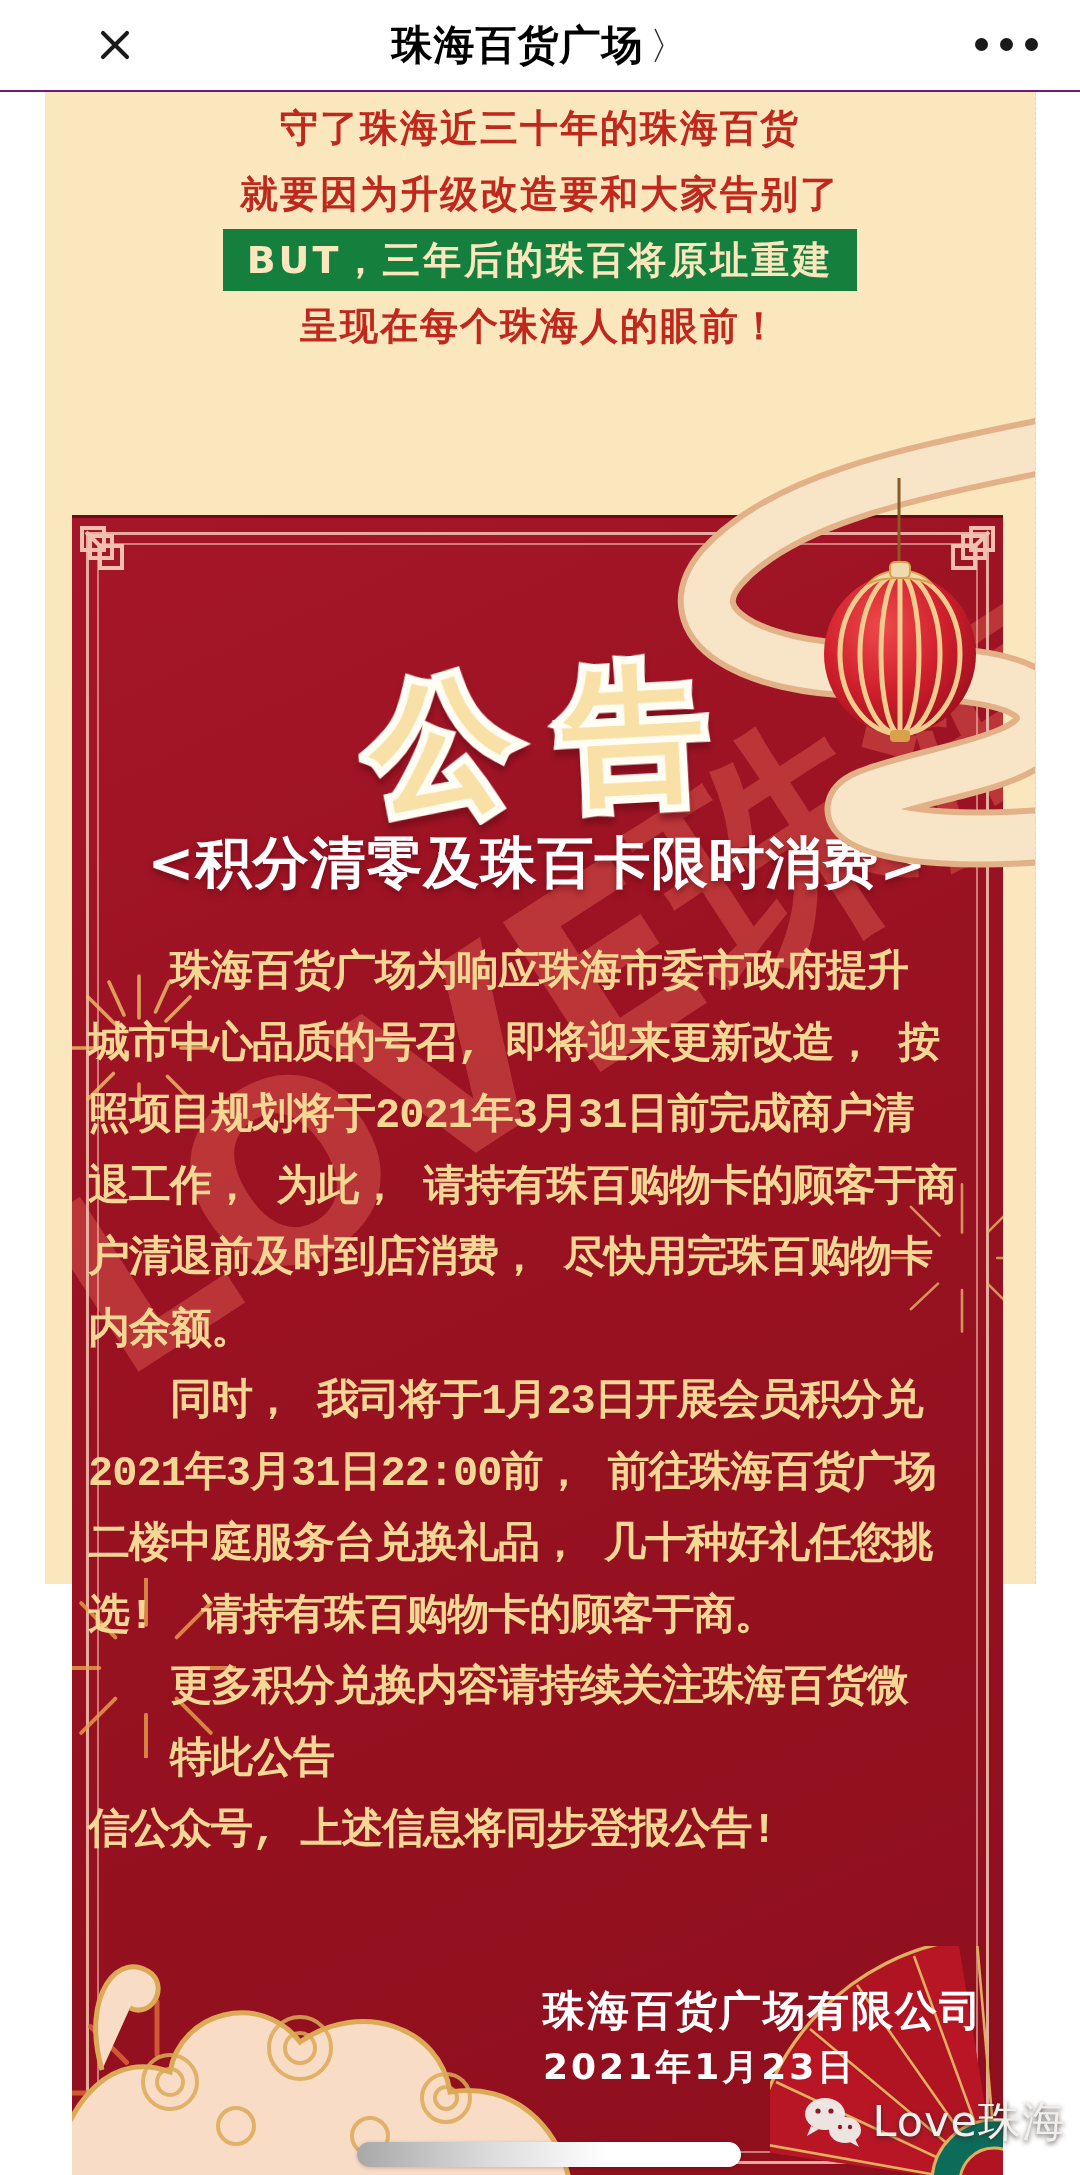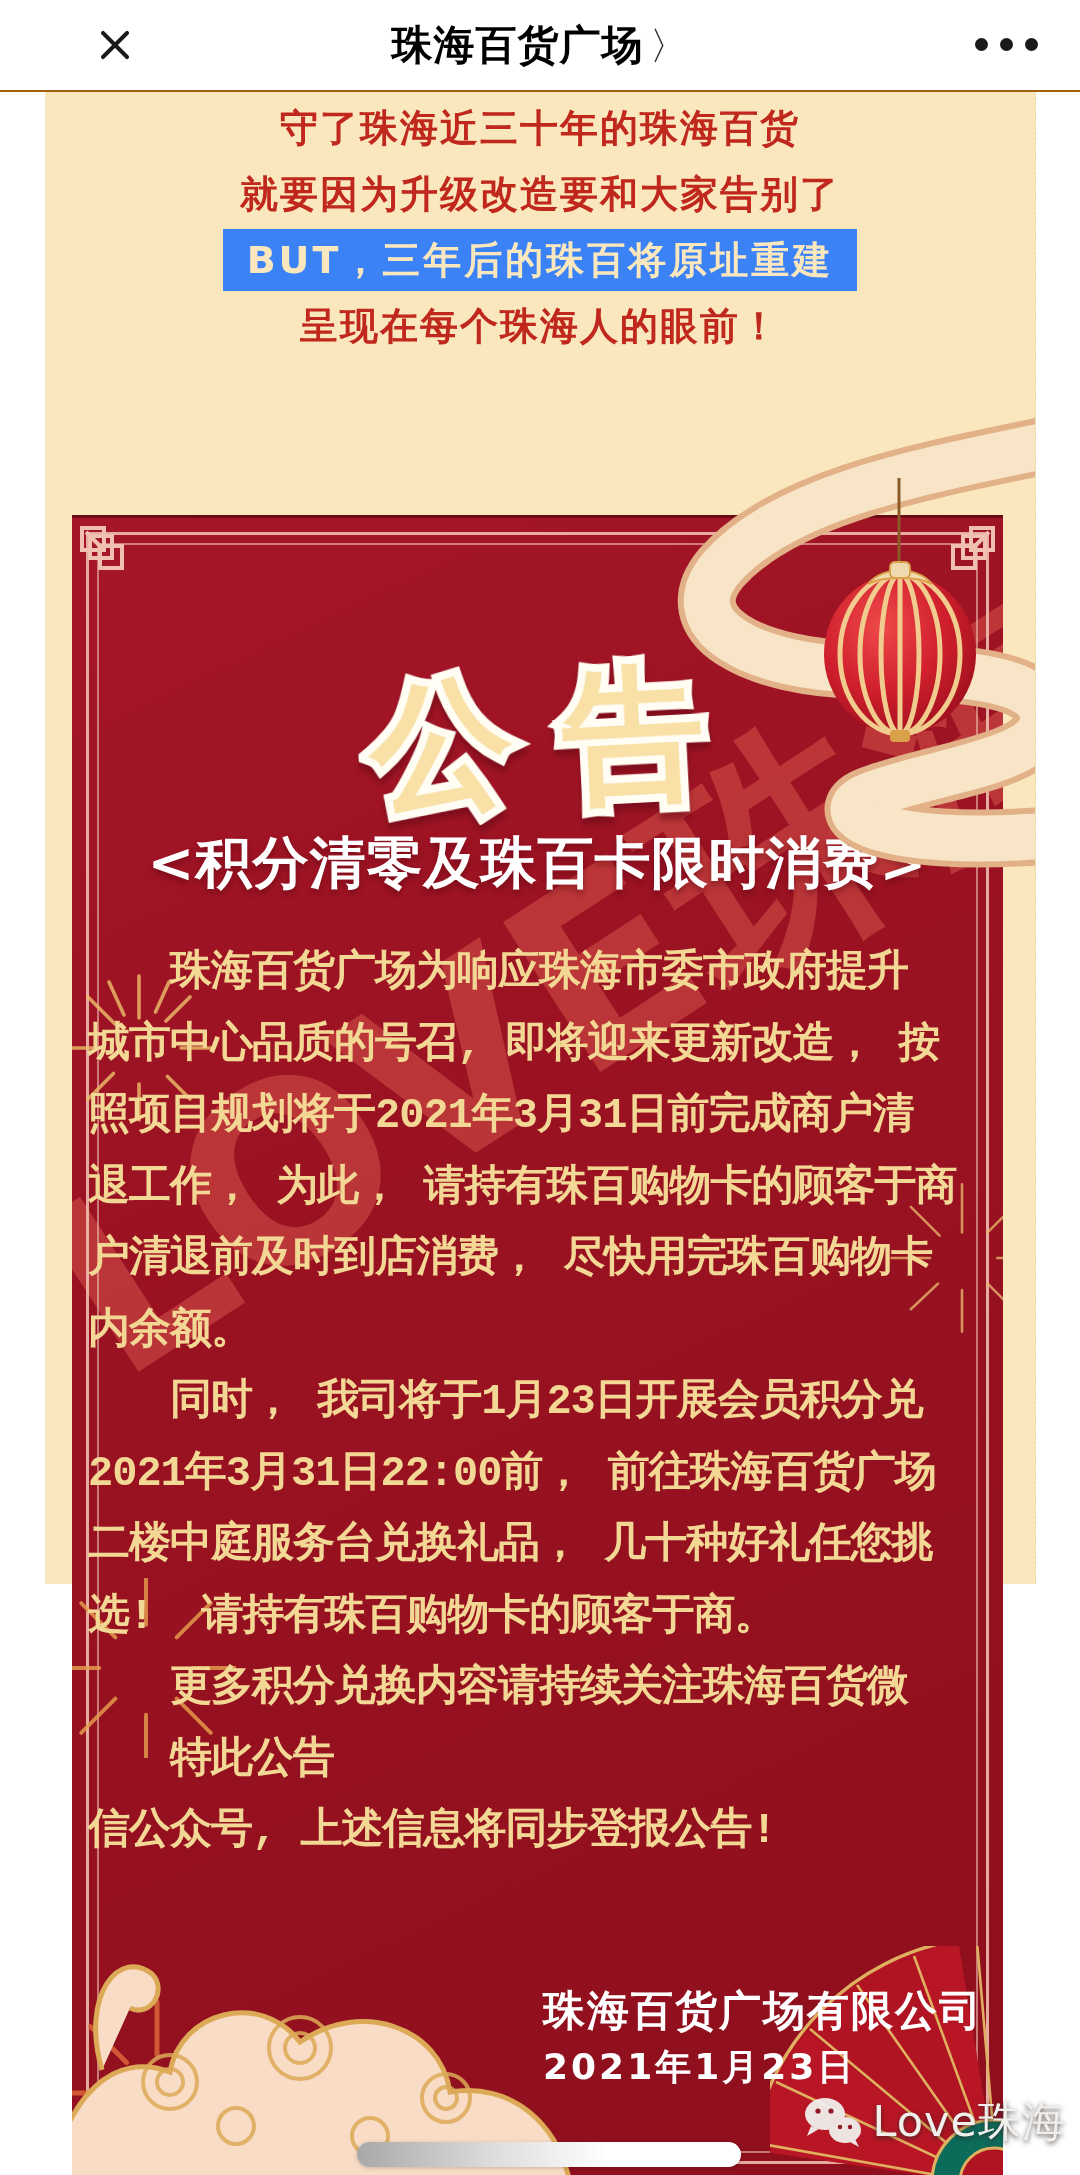--- a/index.html
+++ b/index.html
@@ -4,21 +4,21 @@
 <style>
   html,body{margin:0;padding:0;}
   body{
     width:1080px;height:2175px;position:relative;overflow:hidden;
     background:#ffffff;
     font-family:"DejaVu Sans",sans-serif;
   }
   
   .titlebar{
     position:absolute;left:0;top:0;width:1080px;height:90px;background:#ffffff;
-    border-bottom:2px solid #a16207;z-index:60;
+    border-bottom:2px solid #701a75;z-index:60;
   }
   .close-btn{position:absolute;left:94px;top:24px;width:42px;height:42px;cursor:pointer;}
   .close-btn span{position:absolute;left:2px;top:19px;width:38px;height:4px;background:#1a1a1a;border-radius:2px;}
   .close-btn span:nth-child(1){transform:rotate(45deg);}
   .close-btn span:nth-child(2){transform:rotate(-45deg);}
   .tb-title{
     position:absolute;left:0;top:0;width:100%;height:90px;line-height:90px;text-align:center;
     font-size:41px;font-weight:600;color:#000;letter-spacing:1px;
   }
   .tb-title .chev{font-weight:300;color:#2b2b2b;margin-left:6px;font-size:38px;}
@@ -31,21 +31,21 @@
     border-right:1px dashed rgba(0,0,0,0.07);
   }
   
   .intro{position:absolute;left:0;top:3px;width:100%;z-index:5;}
   .intro-line{
     height:66px;line-height:66px;text-align:center;
     font-size:38px;font-weight:700;color:#c1281d;letter-spacing:2px;white-space:pre;
   }
   .intro-line .hl{
     display:inline-block;height:54px;line-height:54px;padding:4px 24px;
-    background:#3b82f6;color:#fae7bd;letter-spacing:3px;
+    background:#15803d;color:#fae7bd;letter-spacing:3px;
   }
   
   .poster{
     position:absolute;left:27px;top:423px;width:931px;height:1660px;overflow:hidden;
     background:linear-gradient(155deg,#a51628 0%,#9a1222 38%,#8e0f1d 100%);
     border-top:3px solid #6e0a14;
   }
   .wm-diag{
     position:absolute;left:-110px;top:300px;width:1250px;z-index:1;
     text-align:center;font-size:245px;font-weight:800;letter-spacing:4px;white-space:nowrap;

